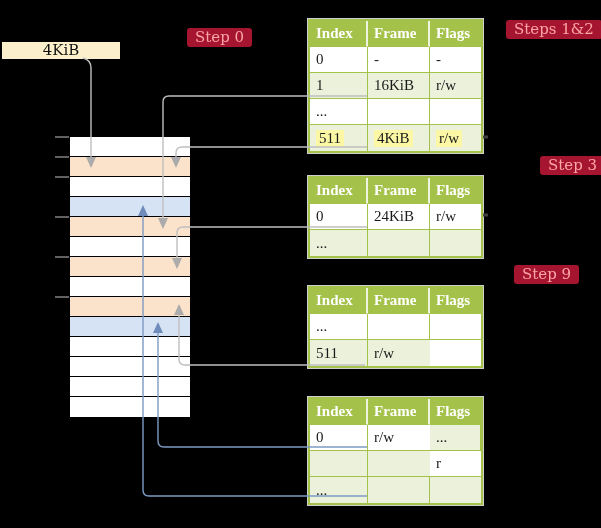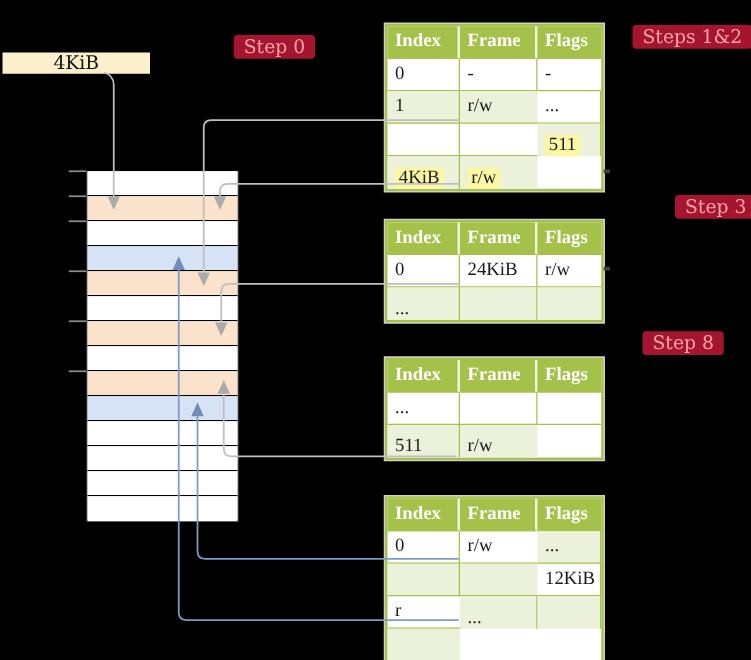--- a/index.html
+++ b/index.html
@@ -25,37 +25,37 @@
   .mem-row.blue{background:#D6E3F4;}
   
   .ptable{position:absolute;left:308px;width:175px;background:#fff;
     border:2px solid #A4C24A;box-shadow:0 0 0 1px #cfcfcf;box-sizing:border-box;
     display:grid;grid-template-columns:58px 62px 51px;font-family:Liberation Serif, serif;}
   .cell{height:26px;box-sizing:border-box;display:flex;align-items:center;
     padding-left:6px;font-size:15px;color:#1a1a1a;border-bottom:1.5px solid #A4C24A;}
   .cell.c1,.cell.c2{border-right:1.5px solid #A4C24A;}
   .cell.head{background:#A4C24A;color:#fff;font-weight:bold;border-bottom:1.5px solid #A4C24A;}
   .cell.head.c1,.cell.head.c2{border-right:2px solid #EFF4DE;}
-  .cell.last{border-bottom:none;align-items:flex-end;}
+  .cell.last{border-bottom:none;}
   .row-tint{background:#EBF1DB;}
   .hl{background:#FBF7A5;padding:0 3px;}
   
   #overlay{position:absolute;left:0;top:0;z-index:10;pointer-events:none;}
 </style>
 </head>
 <body>
 
 <div id="stage">
 
   <div id="frame-label">4KiB</div>
 
   <div class="badge" id="badge-step0">Step 0</div>
   <div class="badge" id="badge-steps12">Steps 1&amp;2</div>
   <div class="badge" id="badge-step3">Step 3</div>
-  <div class="badge" id="badge-step4">Step 8</div>
+  <div class="badge" id="badge-step4">Step 9</div>
 
   <div id="memory-strip">
       <div class="mem-row white"></div>
       <div class="mem-row orange"></div>
       <div class="mem-row white"></div>
       <div class="mem-row blue"></div>
       <div class="mem-row orange"></div>
       <div class="mem-row white"></div>
       <div class="mem-row orange"></div>
       <div class="mem-row white"></div>
@@ -68,20 +68,21 @@
     </div>
 
   <div class="ptable" style="top:19px;">
     <div class="cell head c1">Index</div>
     <div class="cell head c2">Frame</div>
     <div class="cell head c3">Flags</div>
     <div class="cell c1">0</div>
     <div class="cell c2">-</div>
     <div class="cell c3">-</div>
     <div class="cell c1 row-tint">1</div>
+    <div class="cell c2 row-tint">16KiB</div>
     <div class="cell c3 row-tint">r/w</div>
     <div class="cell c1">...</div>
     <div class="cell c2"></div>
     <div class="cell c3"></div>
     <div class="cell c1 row-tint last">
         <span class="hl">511</span>
       </div>
     <div class="cell c2 row-tint last">
         <span class="hl">4KiB</span>
       </div>
@@ -115,21 +116,20 @@
 
   <div class="ptable" style="top:397px;">
     <div class="cell head c1">Index</div>
     <div class="cell head c2">Frame</div>
     <div class="cell head c3">Flags</div>
     <div class="cell c1">0</div>
     <div class="cell c3">r/w</div>
     <div class="cell c1 row-tint">...</div>
     <div class="cell c2 row-tint"></div>
     <div class="cell c3 row-tint"></div>
-    <div class="cell c2">12KiB</div>
     <div class="cell c3">r</div>
     <div class="cell c1 row-tint last">...</div>
     <div class="cell c2 row-tint last"></div>
     <div class="cell c3 row-tint last"></div>
   </div>
 
   <svg id="overlay" width="601" height="528" viewBox="0 0 601 528">
     <g stroke="#BFBFBF" stroke-width="1.4" fill="none" stroke-linejoin="round">
       <path d="M83,58 Q91,60 91,68 V158"></path>
       <path d="M367,96 H169 Q163,96 163,102 V219"></path>

